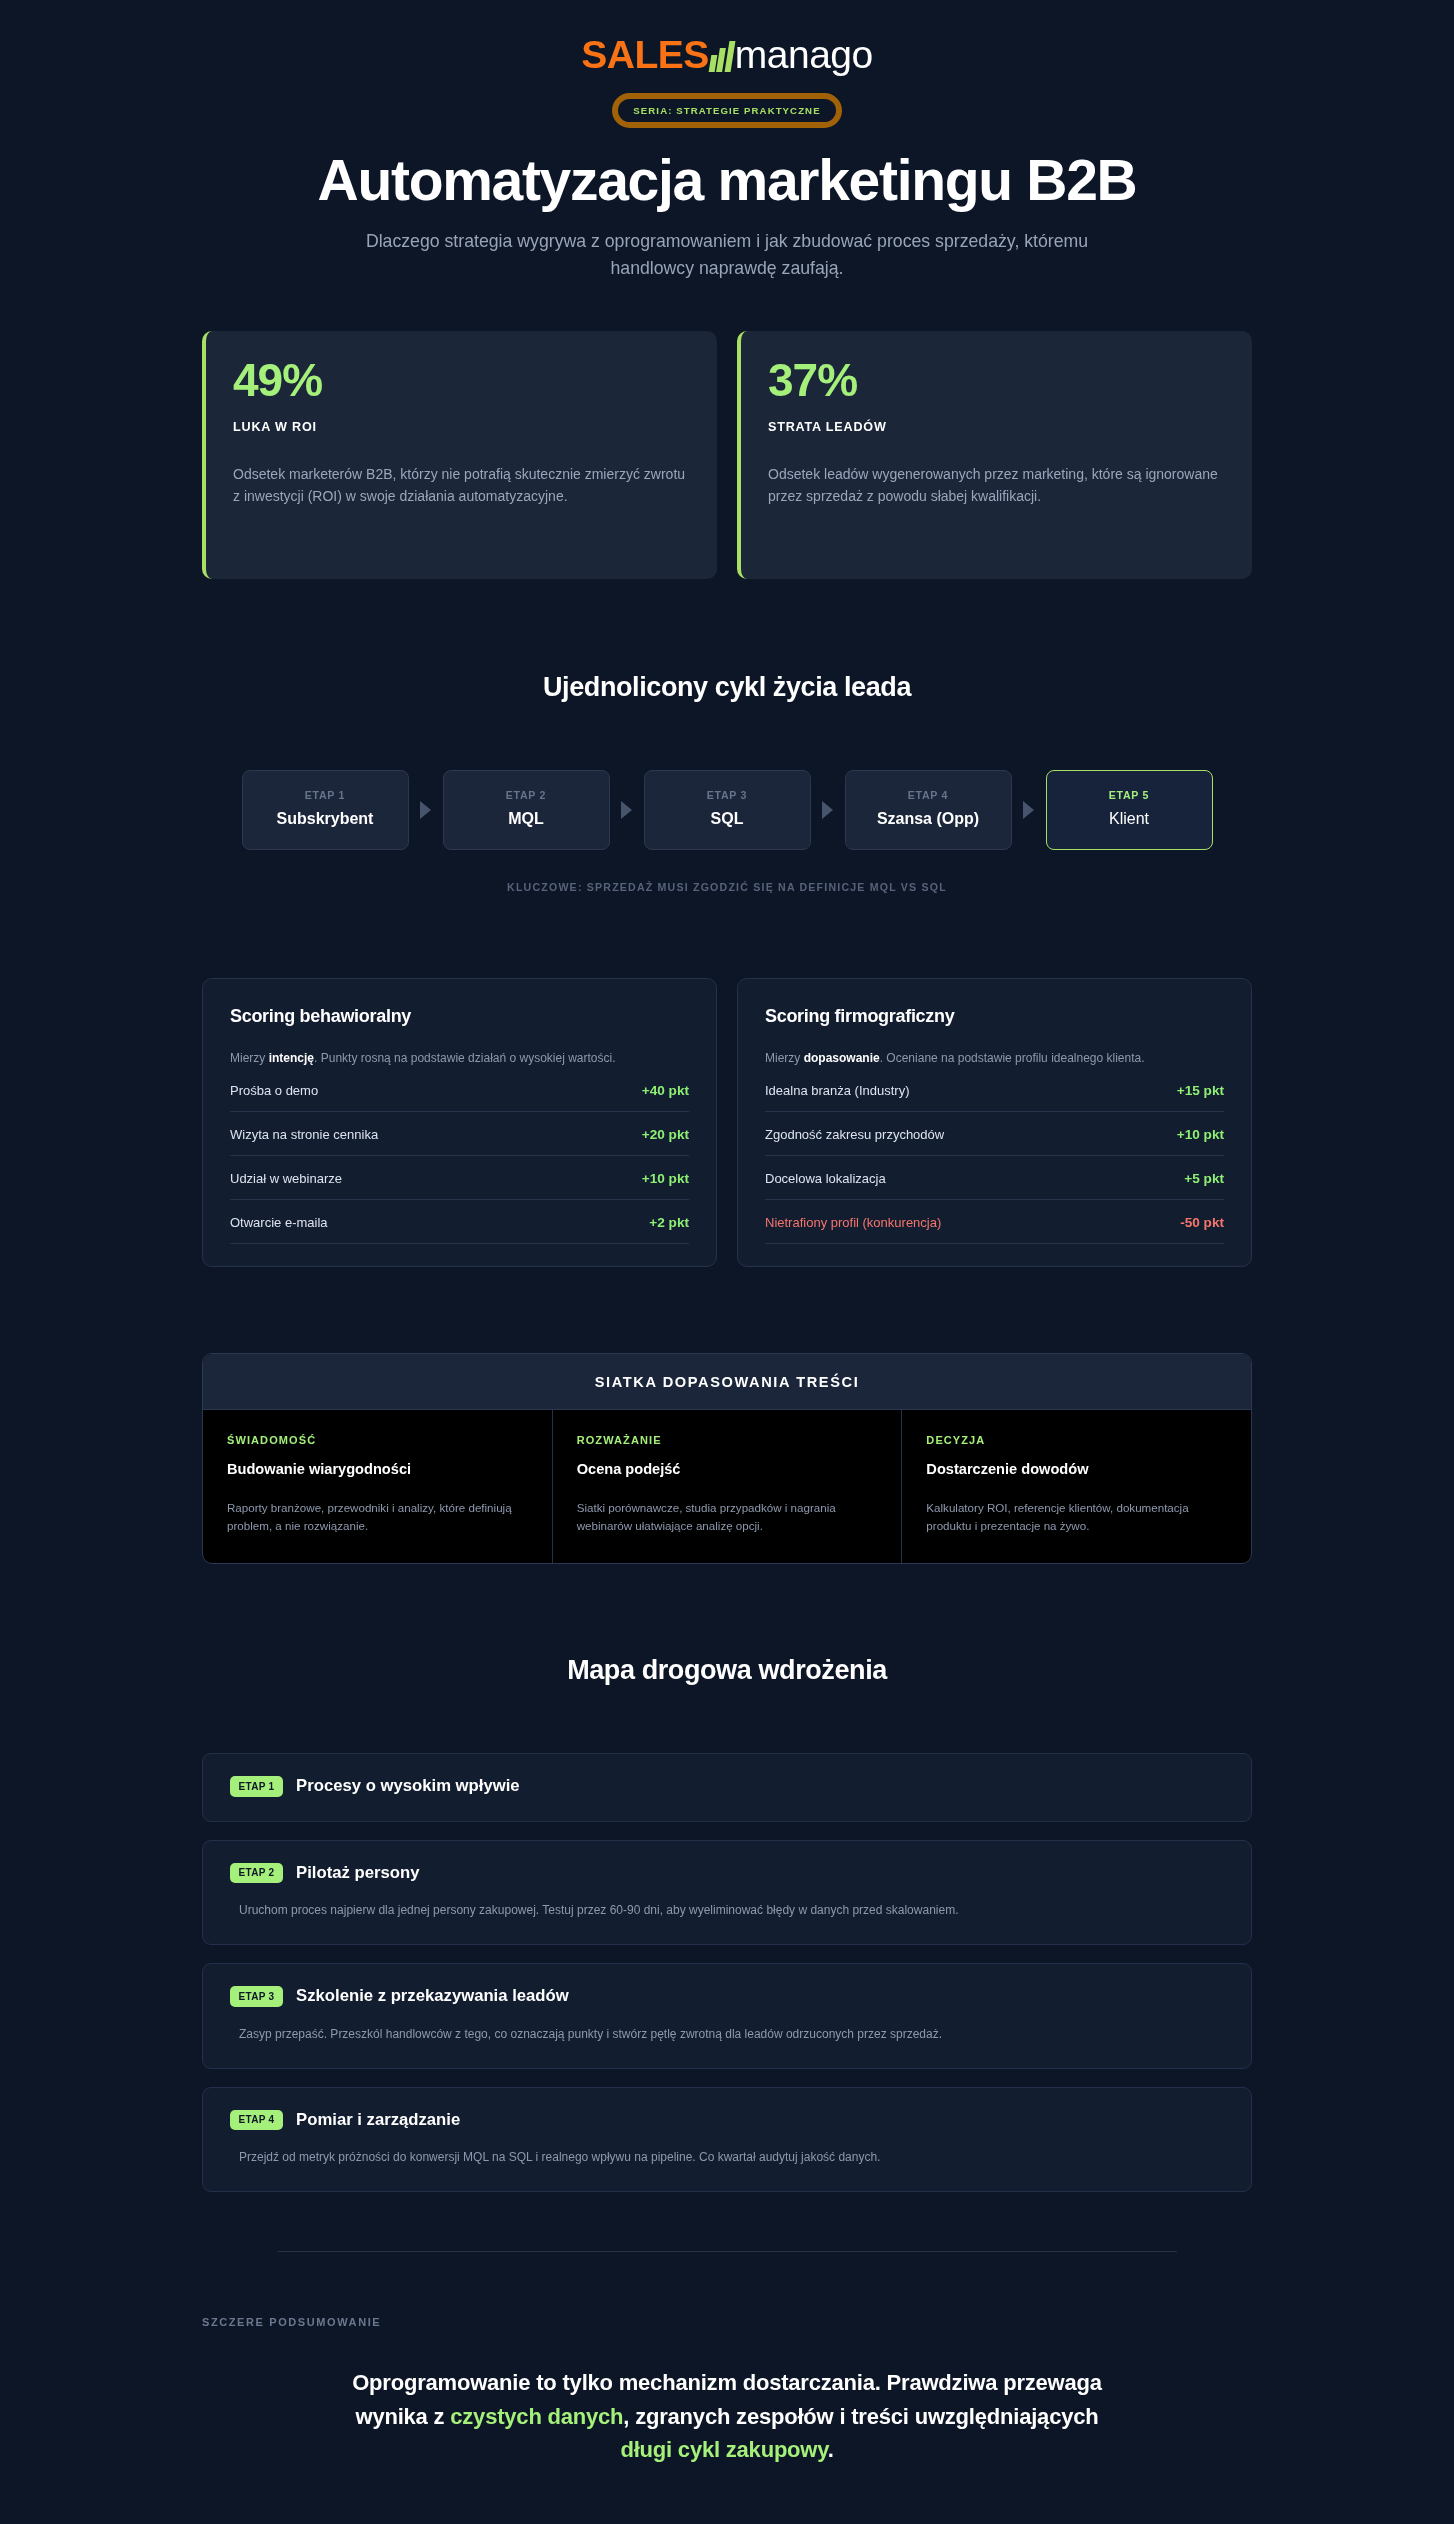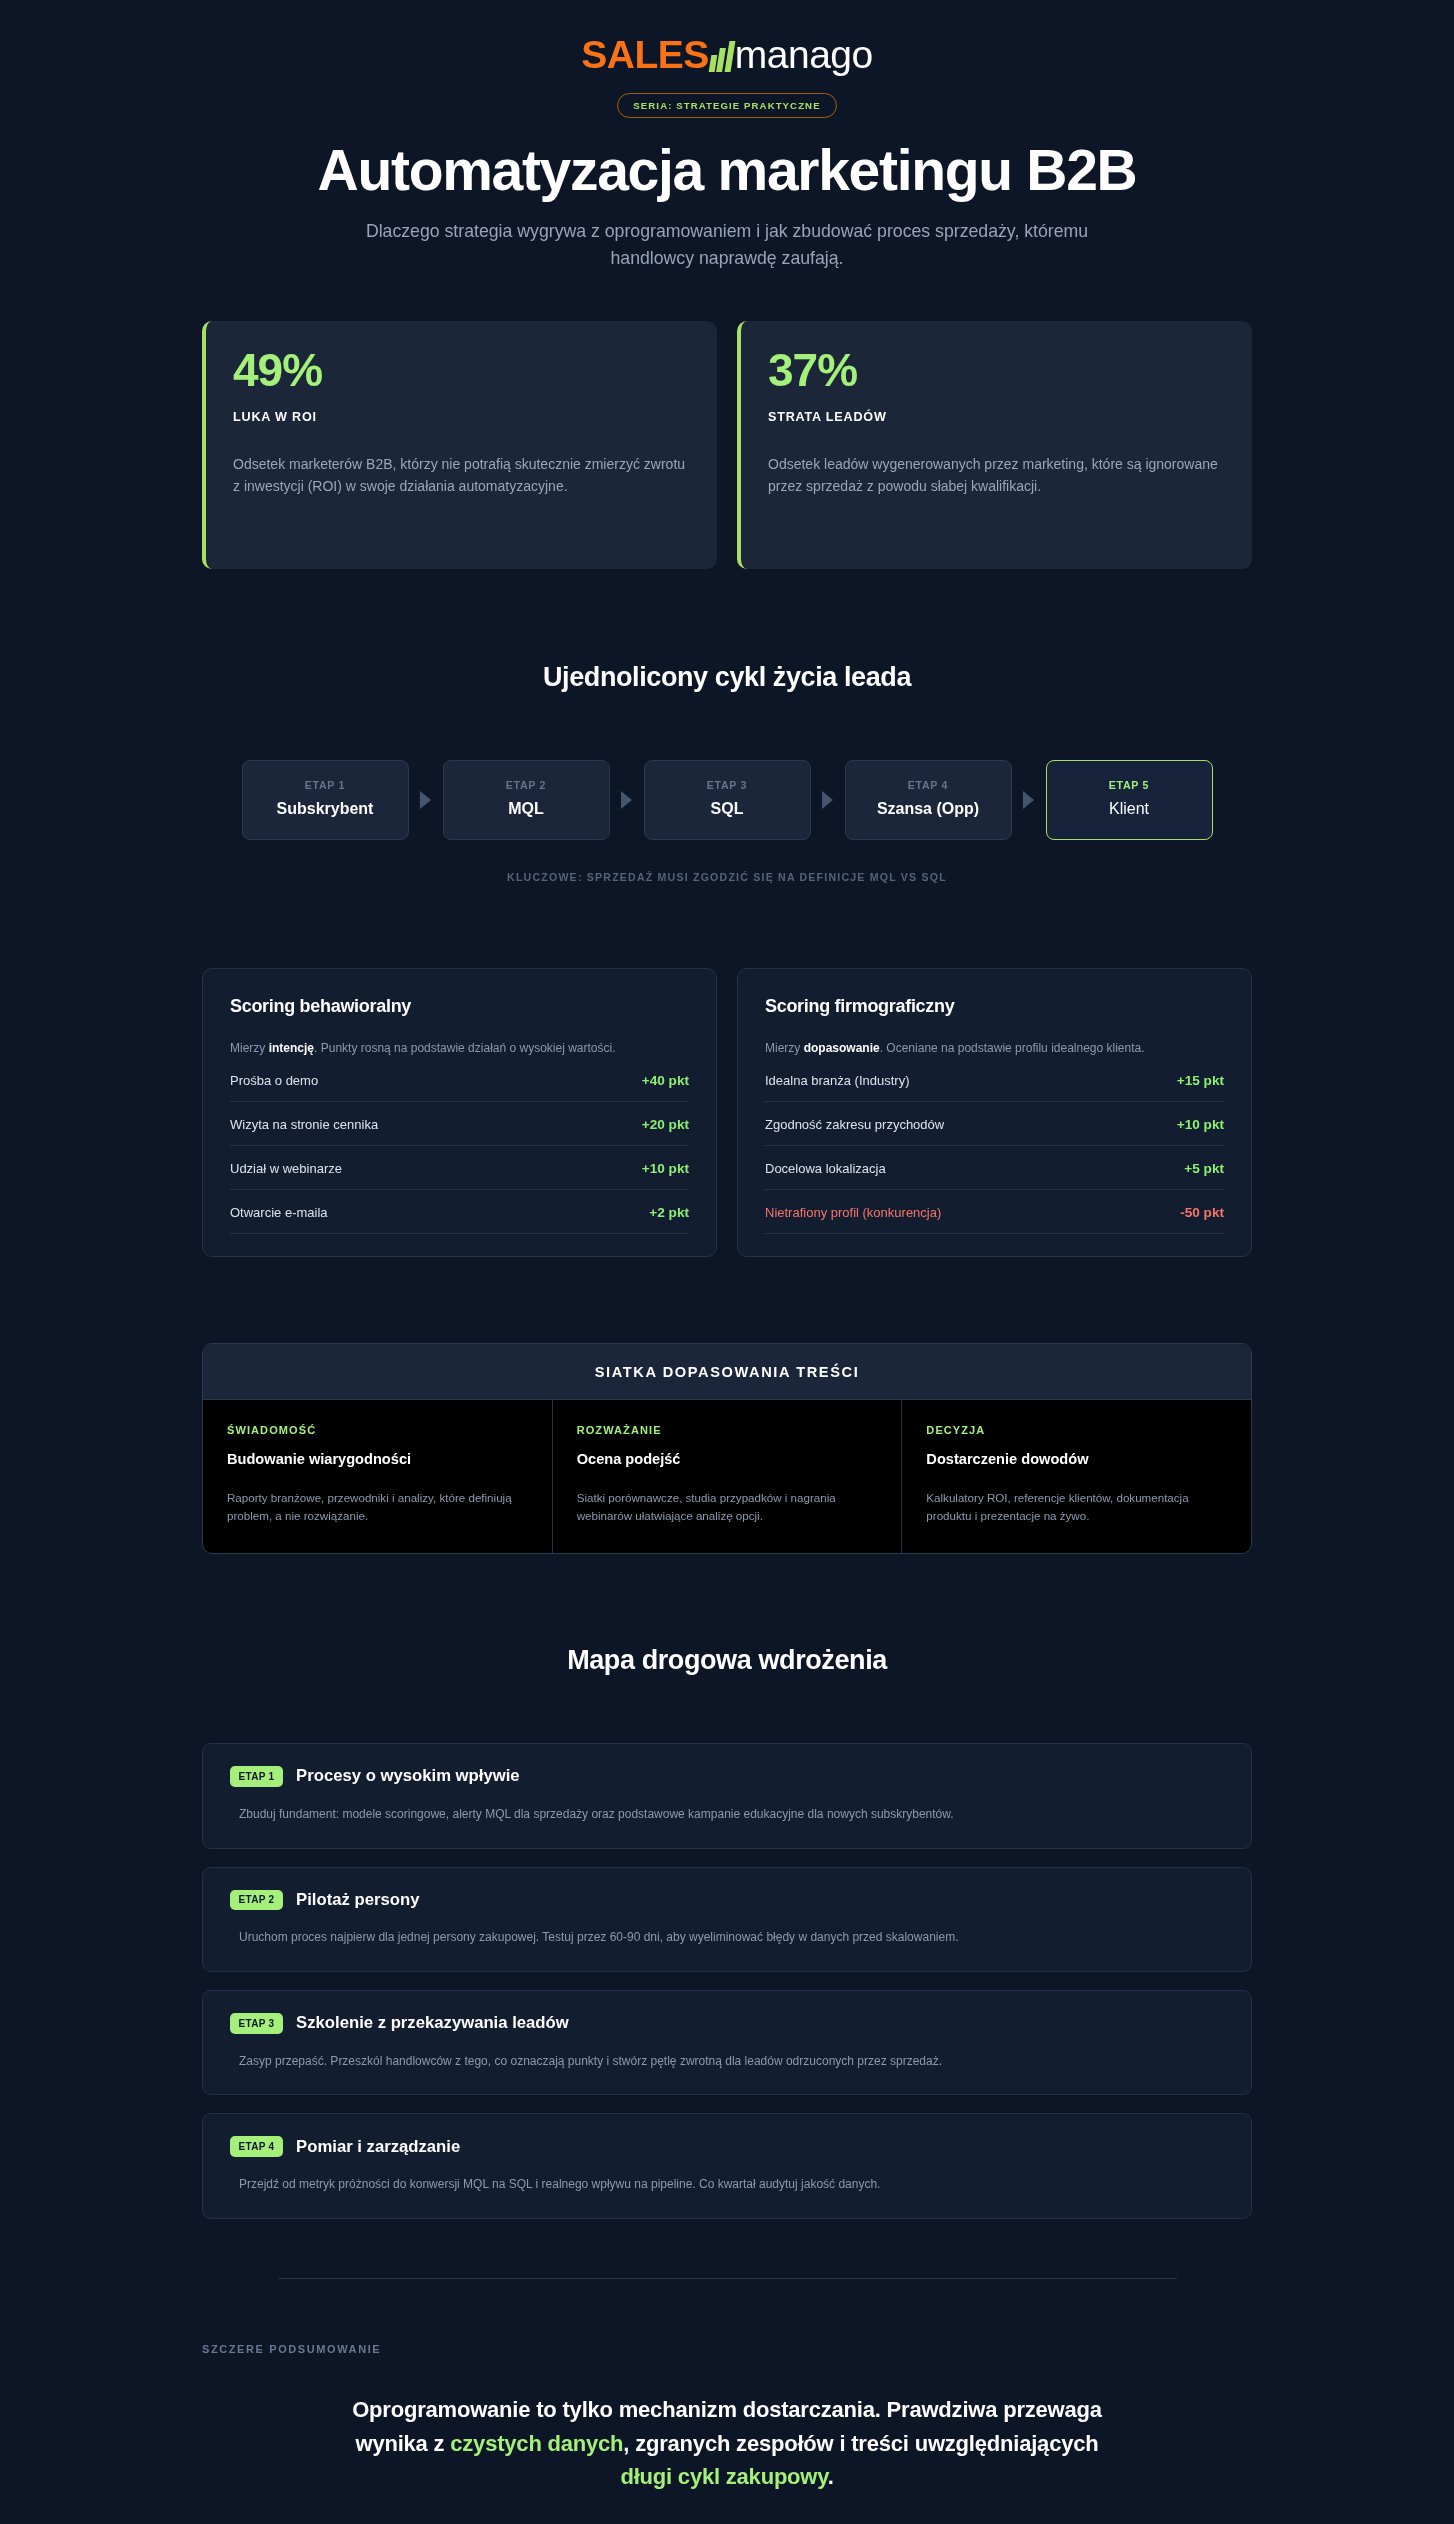--- a/index.html
+++ b/index.html
@@ -65,21 +65,21 @@
     font-size: 39px;
     font-weight: 400;
     letter-spacing: -0.5px;
     color: #ffffff;
     line-height: 1;
   }
 
   .badge-pill {
     display: inline-block;
     margin-top: 15px;
-    border: 1px solid #a16207;
+    border: 6px solid #a16207;
     border-radius: 504px;
     padding: 5.6px 15px 6px;
     color: #a8e063;
     font-size: 9.6px;
     font-weight: 700;
     letter-spacing: 1.1px;
   }
 
   .main-title {
     margin-top: 23px;
@@ -507,21 +507,20 @@
     </div>
 
     <div class="roadmap">
       <h2 class="section-title">Mapa drogowa wdrożenia</h2>
       <div class="road-list">
         <div class="road-item">
           <div class="road-top">
             <span class="road-badge">ETAP 1</span>
             <span class="road-title">Procesy o wysokim wpływie</span>
           </div>
-          <div class="road-desc">Zbuduj fundament: modele scoringowe, alerty MQL dla sprzedaży oraz podstawowe kampanie edukacyjne dla nowych subskrybentów.</div>
         </div>
         <div class="road-item">
           <div class="road-top">
             <span class="road-badge">ETAP 2</span>
             <span class="road-title">Pilotaż persony</span>
           </div>
           <div class="road-desc">Uruchom proces najpierw dla jednej persony zakupowej. Testuj przez 60-90 dni, aby wyeliminować błędy w danych przed skalowaniem.</div>
         </div>
         <div class="road-item">
           <div class="road-top">

